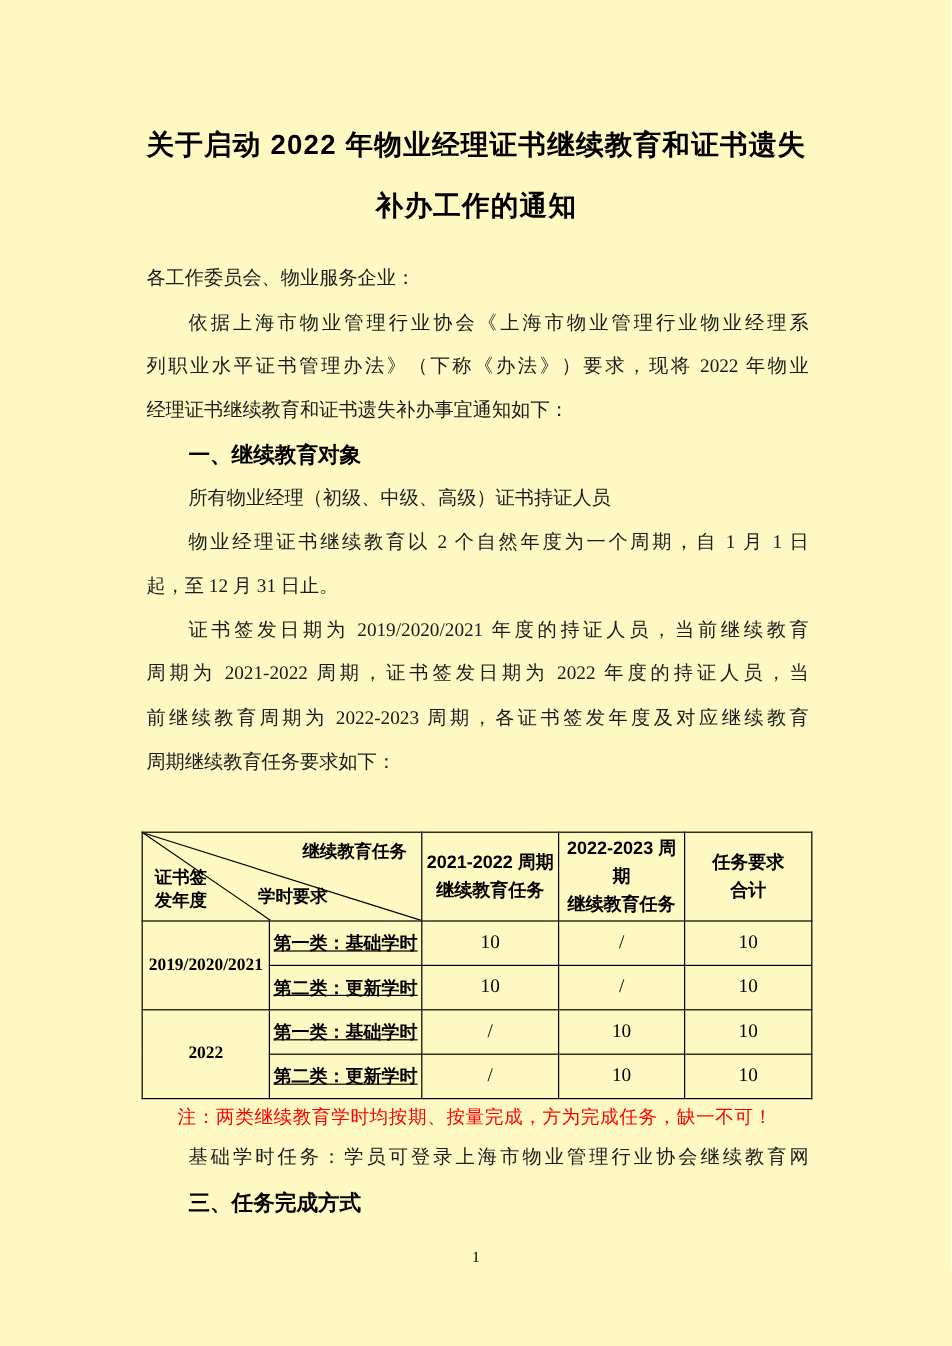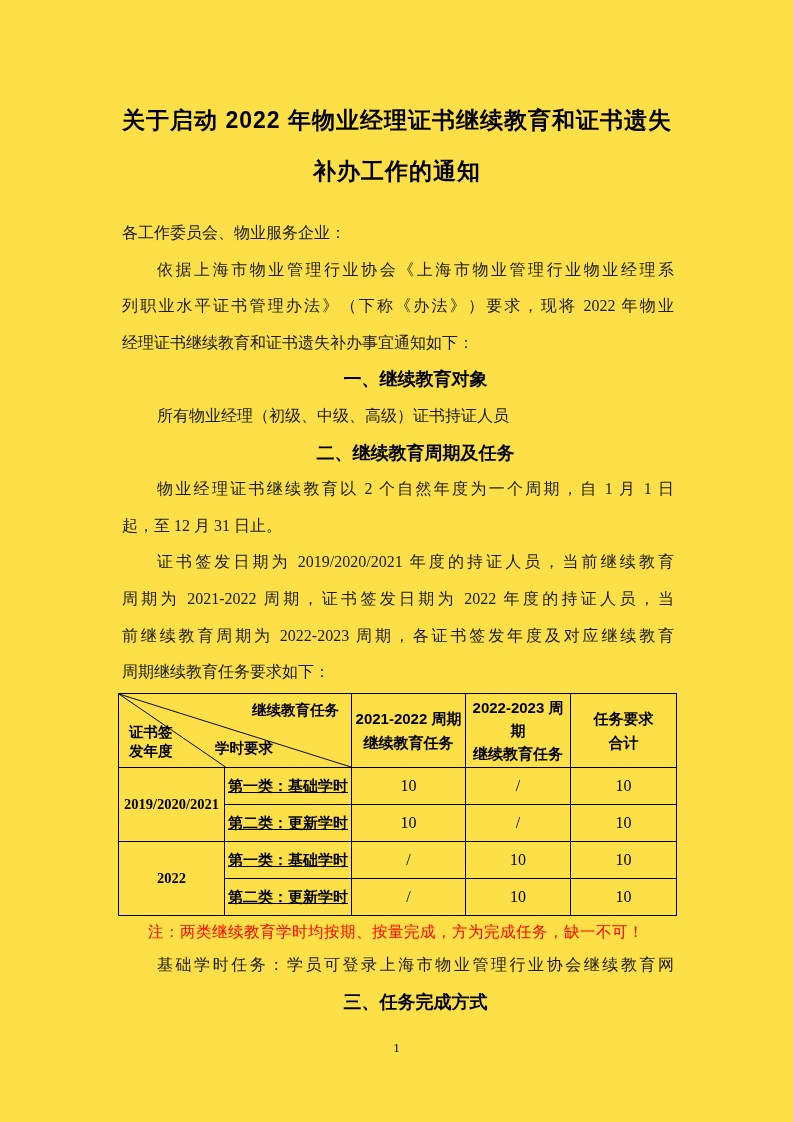--- a/index.html
+++ b/index.html
@@ -1,21 +1,21 @@
 <!DOCTYPE html>
 <html><head>
 <meta charset="utf-8">
 <style>
   * { margin: 0; padding: 0; box-sizing: border-box; }
   html, body { background: #ffffff; }
   .page {
     position: relative;
     width: 793px;
     height: 1122px;
-    background: #fde047;
+    background: #fef9c3;
     overflow: hidden;
     font-family: "Liberation Serif", serif;
     color: #1a1a1a;
   }
   
   .doc-title {
     position: absolute;
     left: 110px;
     top: 95px;
     width: 574px;
@@ -43,21 +43,20 @@
     overflow: visible;
   }
   .line.j { text-align: justify; text-align-last: justify; white-space: normal; height: 36.6px; }
   .line.ind { padding-left: 35px; }
   .line.ind.j { padding-left: 0; text-indent: 35px; }
   .line.hd {
     font-family: "Liberation Sans", sans-serif;
     font-weight: bold;
     font-size: 18px;
     color: #000;
-    text-align: center;
   }
   
   .edu-table {
     position: absolute;
     left: 118px;
     top: 693px;
     width: 558px;
     border-collapse: collapse;
     table-layout: fixed;
     color: #000;
@@ -140,21 +139,20 @@
     <div>补办工作的通知</div>
   </div>
 
   <div class="body-block bb1">
     <div class="line">各工作委员会、物业服务企业：</div>
     <div class="line ind j">依据上海市物业管理行业协会《上海市物业管理行业物业经理系</div>
     <div class="line j">列职业水平证书管理办法》（下称《办法》）要求，现将 2022 年物业</div>
     <div class="line">经理证书继续教育和证书遗失补办事宜通知如下：</div>
     <div class="line ind hd">一、继续教育对象</div>
     <div class="line ind">所有物业经理（初级、中级、高级）证书持证人员</div>
-    <div class="line ind hd">二、继续教育周期及任务</div>
     <div class="line ind j">物业经理证书继续教育以 2 个自然年度为一个周期，自 1 月 1 日</div>
     <div class="line">起，至 12 月 31 日止。</div>
     <div class="line ind j">证书签发日期为 2019/2020/2021 年度的持证人员，当前继续教育</div>
     <div class="line j">周期为 2021-2022 周期，证书签发日期为 2022 年度的持证人员，当</div>
     <div class="line j">前继续教育周期为 2022-2023 周期，各证书签发年度及对应继续教育</div>
     <div class="line">周期继续教育任务要求如下：</div>
   </div>
 
   <table class="edu-table">
     <colgroup>

